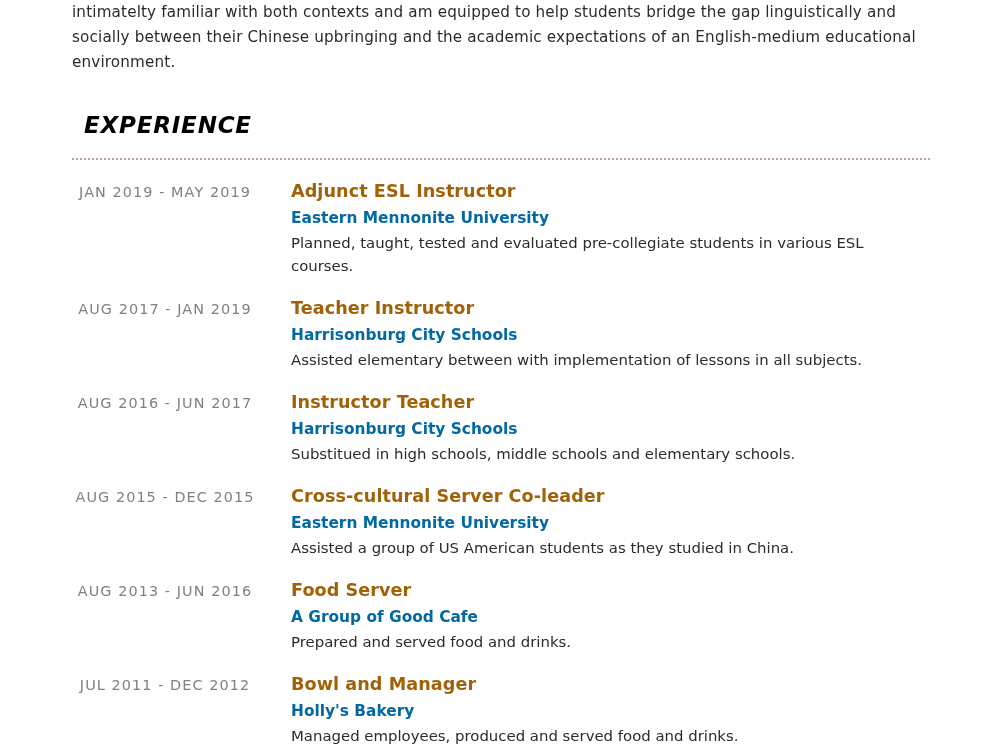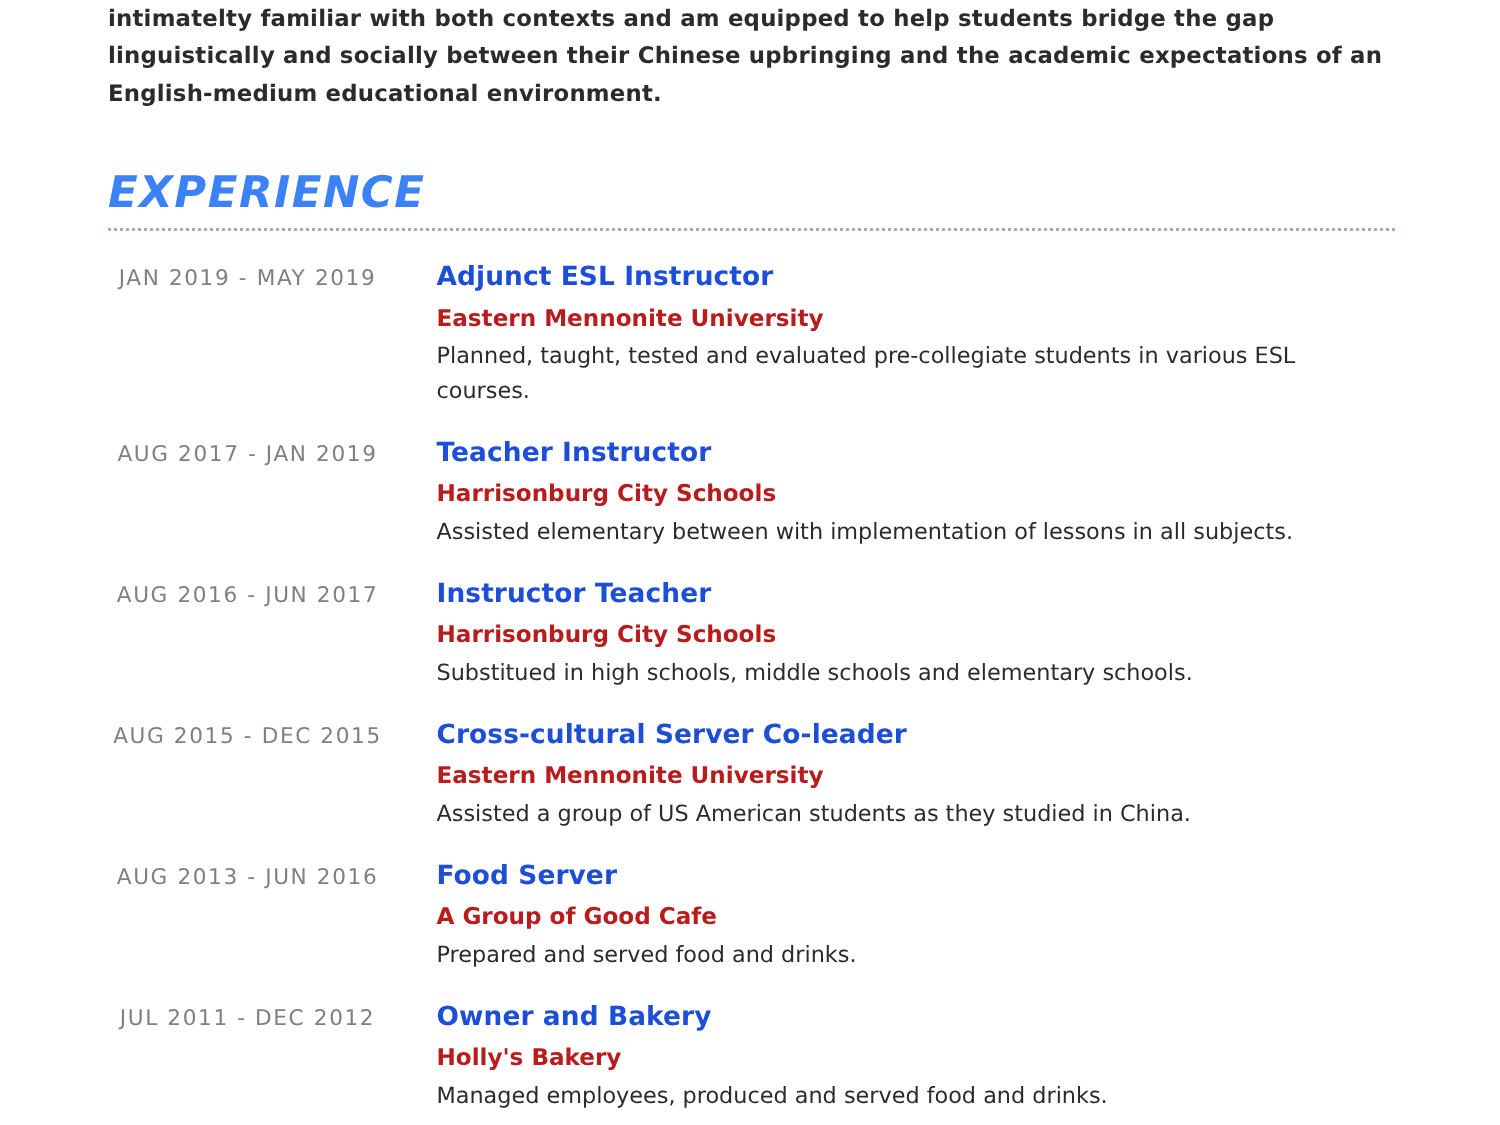--- a/index.html
+++ b/index.html
@@ -25,34 +25,33 @@
 
   
   .summary-text {
     font-size: 15.2px;
     line-height: 25px;
     color: #2b2b2b;
     margin: 0;
     padding-top: 0;
     width: 858px;
     letter-spacing: 0.01em;
-    font-weight: bold;
   }
 
   
   .section {
     margin-top: 38px;
   }
   .section-heading {
-    font-size: 29px;
+    font-size: 23px;
     font-weight: bold;
     font-style: italic;
     letter-spacing: 0.035em;
-    color: #3b82f6;
-    margin: 0;
+    color: #000000;
+    margin: 12px;
     padding-bottom: 9px;
     line-height: 1.05;
     text-transform: uppercase;
   }
   .section-rule {
     width: 858px;
     height: 0;
     border-top: 2px dotted #c0a49c;
     margin: 0 0 0 0;
   }
@@ -84,29 +83,29 @@
     box-sizing: border-box;
   }
   .entry-body {
     flex: 1 1 auto;
     padding-left: 33px;
     box-sizing: border-box;
   }
   .entry-title {
     font-size: 17.6px;
     font-weight: bold;
-    color: #1d4ed8;
+    color: #a16207;
     line-height: 24px;
     margin: 0 0 4px 0;
     letter-spacing: 0.004em;
   }
   .entry-org {
     font-size: 15.4px;
     font-weight: bold;
-    color: #b91c1c;
+    color: #0369a1;
     line-height: 23px;
     margin: 0 0 2px 0;
   }
   .entry-desc {
     font-size: 14.9px;
     font-weight: normal;
     color: #2b2b2b;
     line-height: 23px;
     margin: 0;
     max-width: 610px;
@@ -166,21 +165,21 @@
         <div class="entry-body">
           <div class="entry-title">Food Server</div>
           <div class="entry-org">A Group of Good Cafe</div>
           <div class="entry-desc">Prepared and served food and drinks.</div>
         </div>
       </div>
 
       <div class="entry">
         <div class="entry-date">JUL 2011 - DEC 2012</div>
         <div class="entry-body">
-          <div class="entry-title">Owner and Bakery</div>
+          <div class="entry-title">Bowl and Manager</div>
           <div class="entry-org">Holly's Bakery</div>
           <div class="entry-desc">Managed employees, produced and served food and drinks.</div>
         </div>
       </div>
 
     </div>
   </div>
 </div>
 
 </body></html>

